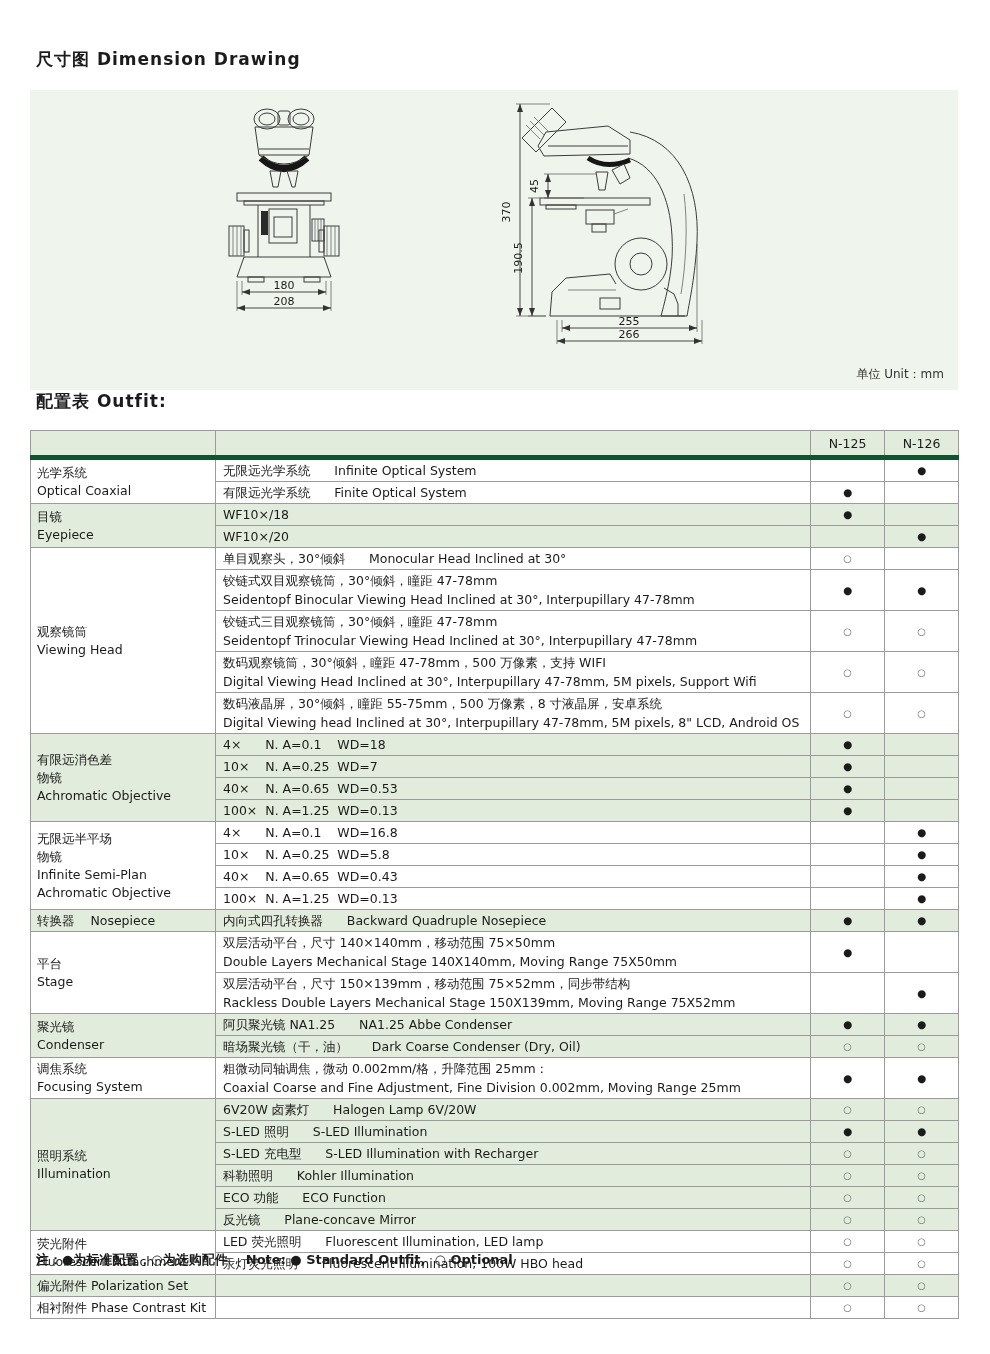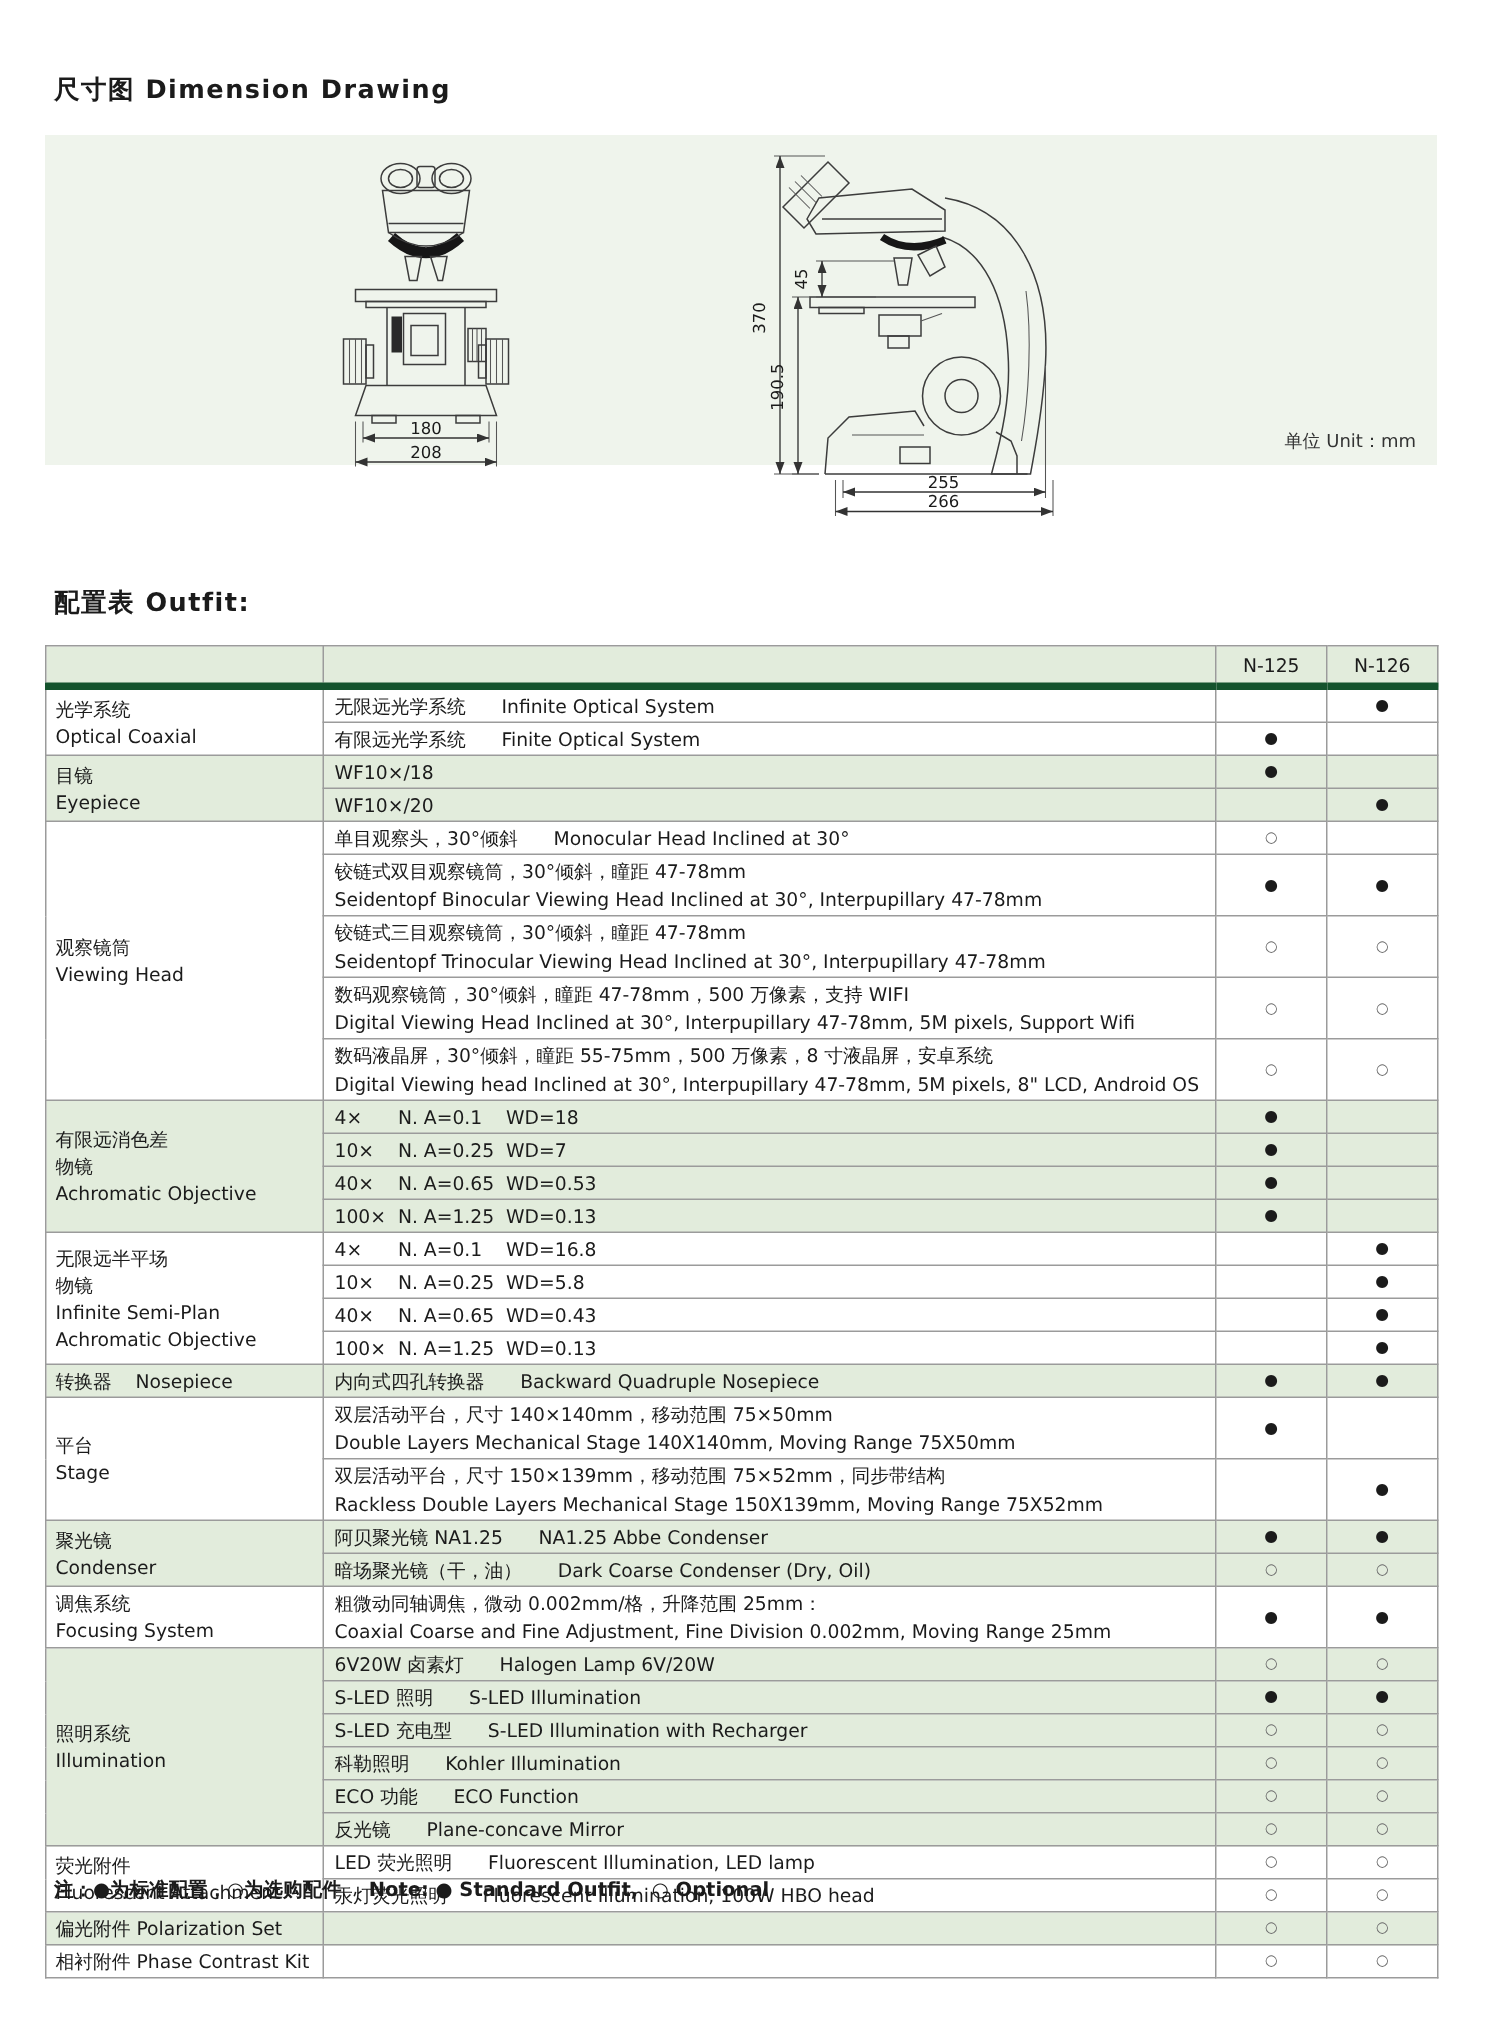--- a/index.html
+++ b/index.html
@@ -5,21 +5,21 @@
   html,body { margin:0; padding:0; }
   body {
     width:990px; height:1354px; position:relative;
     background:#ffffff; color:#1b1b1b;
     font-family:"DejaVu Sans","Liberation Sans",sans-serif;
   }
   .sec-title { position:absolute; font-size:17px; font-weight:bold; letter-spacing:1px; white-space:pre; }
   #dim-title { left:36px; top:48px; }
   #outfit-title { left:36px; top:390px; }
 
-  .panel { position:absolute; left:30px; top:90px; width:928px; height:220px; background:#eff4ec; }
+  .panel { position:absolute; left:30px; top:90px; width:928px; height:300px; background:#eff4ec; }
   .panel svg { position:absolute; }
   svg.front { left:198px; top:14px; }
   svg.side  { left:458px; top:4px; }
   .unit { position:absolute; right:14px; bottom:7px; font-size:12px; color:#333; white-space:pre;text-align:center; }
 
   .draw { stroke:#3c3c3c; stroke-width:1; fill:none; }
   .dark { stroke:#161616; fill:none; }
   .dim  { stroke:#333; stroke-width:0.9; fill:none; }
   .ext  { stroke:#555; stroke-width:0.7; fill:none; }
   text.dimtxt { font-size:11px; fill:#1b1b1b; font-family:"DejaVu Sans",sans-serif; }

